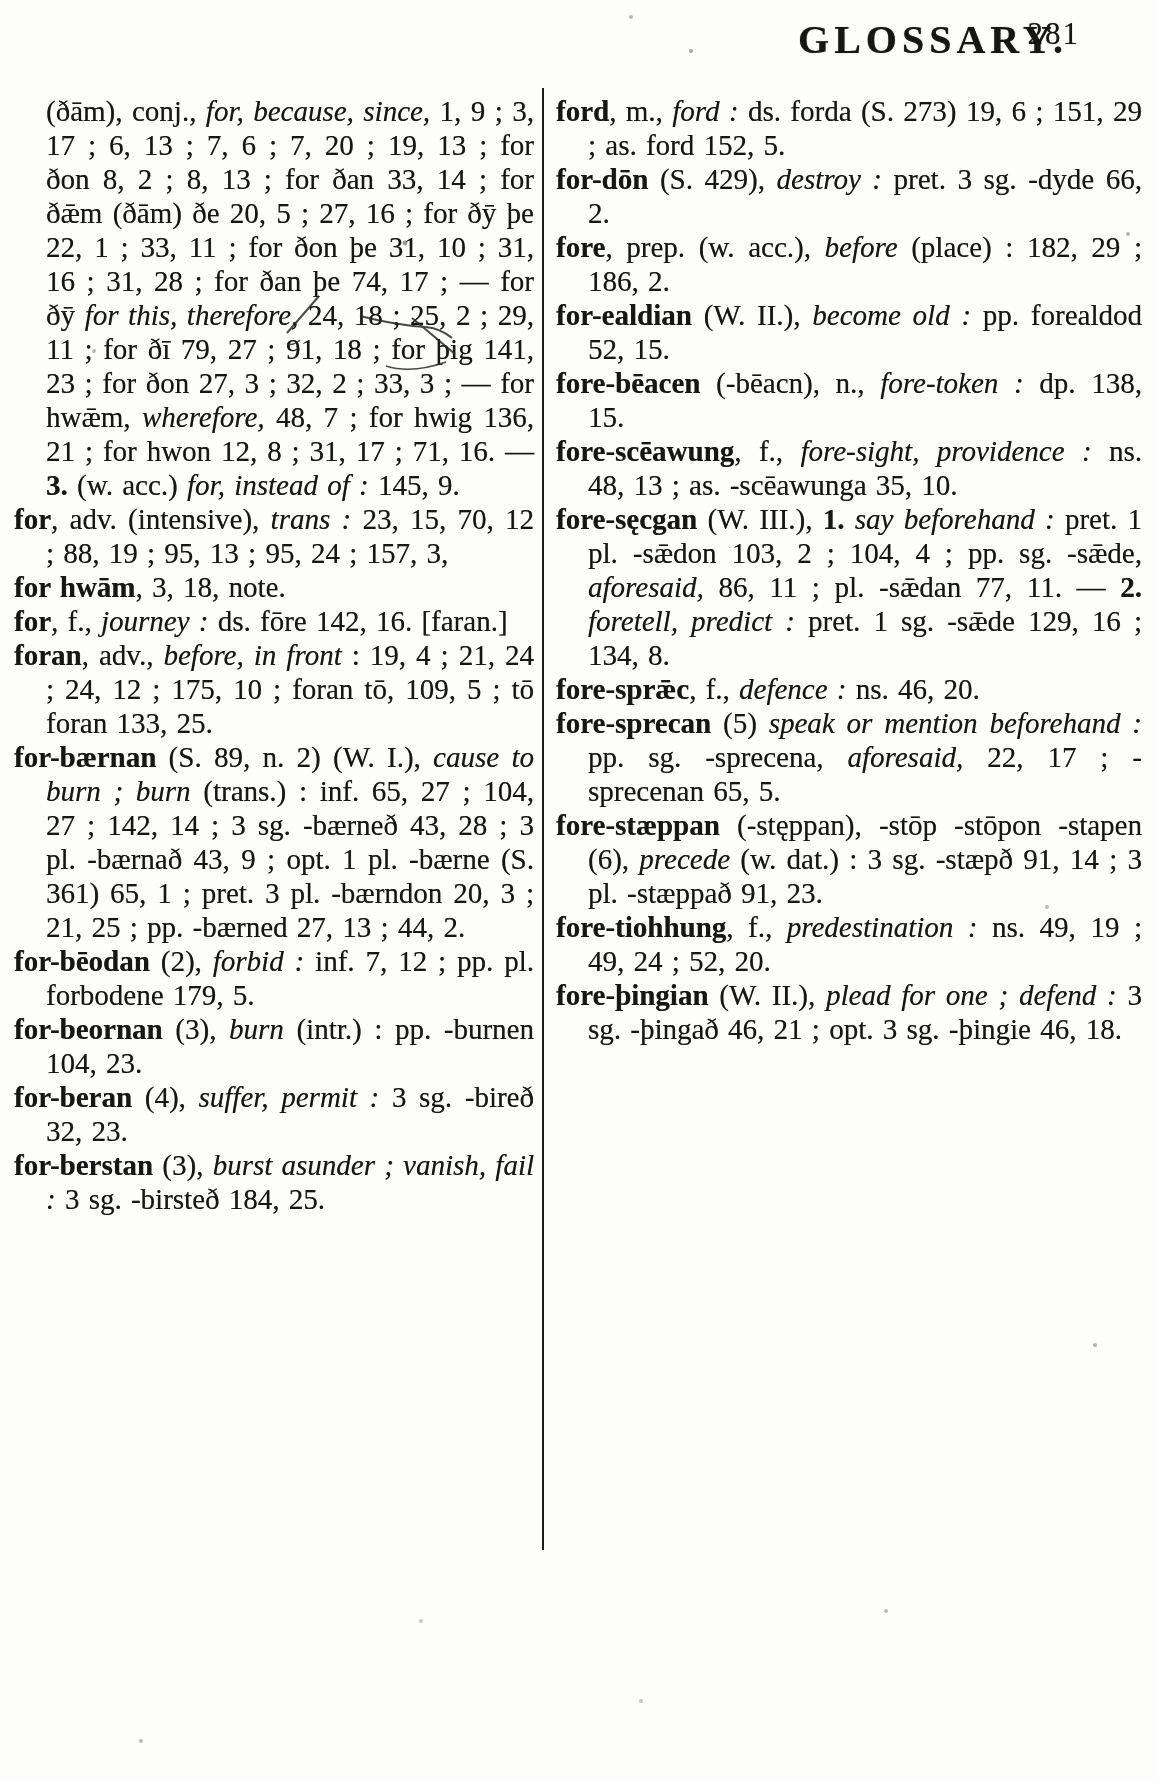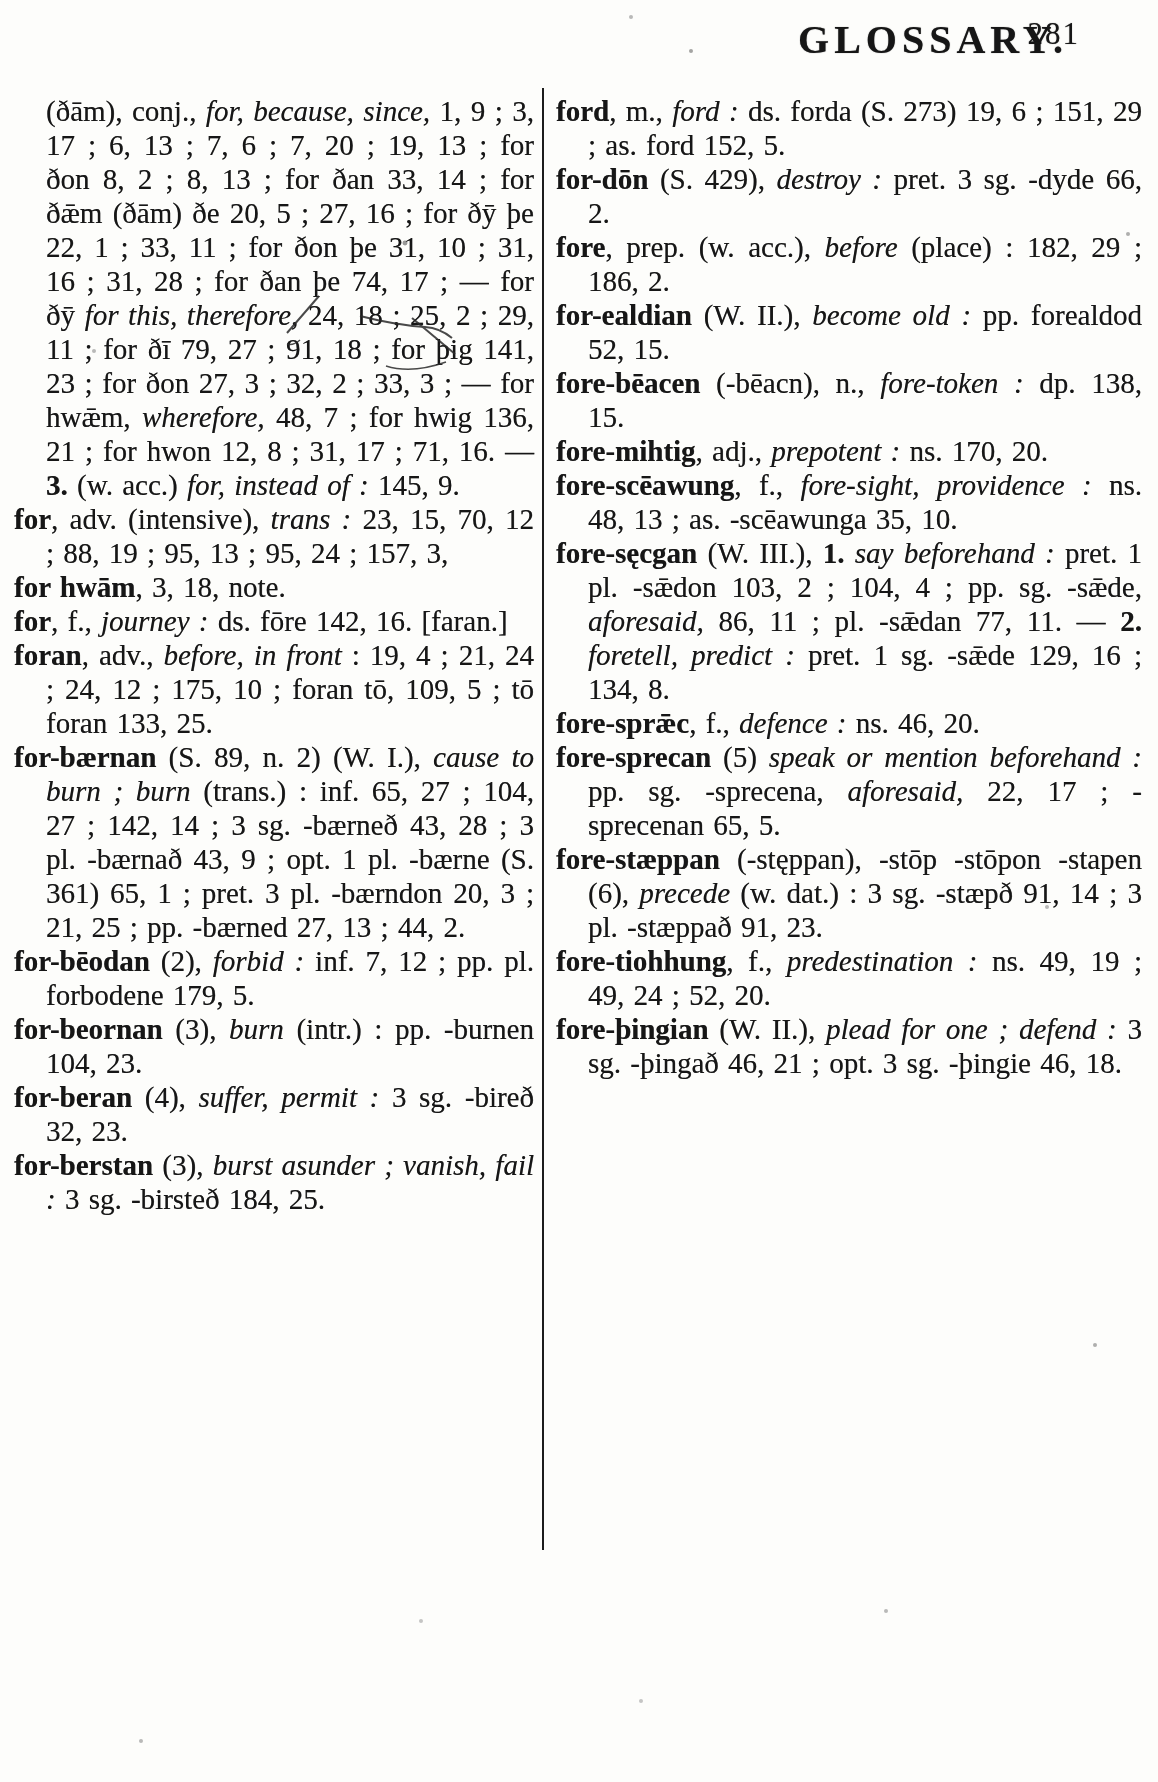--- a/index.html
+++ b/index.html
@@ -93,21 +93,20 @@
         <p class="entry"><b>for-beran</b><span> (4), </span><i>suffer, permit :</i><span> 3 sg. -bireð 32, 23.</span></p>
         <p class="entry"><b>for-berstan</b><span> (3), </span><i>burst asunder ; vanish, fail :</i><span> 3 sg. -birsteð 184, 25.</span></p>
       </div>
     <div class="col-rule"></div>
     <div class="col-right">
         <p class="entry"><b>ford</b><span>, m., </span><i>ford :</i><span> ds. forda (S. 273) 19, 6 ; 151, 29 ; as. ford 152, 5.</span></p>
         <p class="entry"><b>for-dōn</b><span> (S. 429), </span><i>destroy :</i><span> pret. 3 sg. -dyde 66, 2.</span></p>
         <p class="entry"><b>fore</b><span>, prep. (w. acc.), </span><i>before</i><span> (place) : 182, 29 ; 186, 2.</span></p>
         <p class="entry"><b>for-ealdian</b><span> (W. II.), </span><i>become old :</i><span> pp. forealdod 52, 15.</span></p>
         <p class="entry"><b>fore-bēacen</b><span> (-bēacn), n., </span><i>fore-token :</i><span> dp. 138, 15.</span></p>
-        <p class="entry"><b>fore-mihtig</b><span>, adj., </span><i>prepotent :</i><span> ns. 170, 20.</span></p>
         <p class="entry"><b>fore-scēawung</b><span>, f., </span><i>fore-sight, providence :</i><span> ns. 48, 13 ; as. -scēawunga 35, 10.</span></p>
         <p class="entry"><b>fore-sęcgan</b><span> (W. III.), </span><b>1.</b><i> say beforehand :</i><span> pret. 1 pl. -sǣdon 103, 2 ; 104, 4 ; pp. sg. -sǣde, </span><i>aforesaid,</i><span> 86, 11 ; pl. -sǣdan 77, 11. — </span><b>2.</b><i> foretell, predict :</i><span> pret. 1 sg. -sǣde 129, 16 ; 134, 8.</span></p>
         <p class="entry"><b>fore-sprǣc</b><span>, f., </span><i>defence :</i><span> ns. 46, 20.</span></p>
         <p class="entry"><b>fore-sprecan</b><span> (5) </span><i>speak or mention beforehand :</i><span> pp. sg. -sprecena, </span><i>aforesaid,</i><span> 22, 17 ; -sprecenan 65, 5.</span></p>
         <p class="entry"><b>fore-stæppan</b><span> (-stęppan), -stōp -stōpon -stapen (6), </span><i>precede</i><span> (w. dat.) : 3 sg. -stæpð 91, 14 ; 3 pl. -stæppað 91, 23.</span></p>
         <p class="entry"><b>fore-tiohhung</b><span>, f., </span><i>predestination :</i><span> ns. 49, 19 ; 49, 24 ; 52, 20.</span></p>
         <p class="entry"><b>fore-þingian</b><span> (W. II.), </span><i>plead for one ; defend :</i><span> 3 sg. -þingað 46, 21 ; opt. 3 sg. -þingie 46, 18.</span></p>
       </div>
   </div>
 

